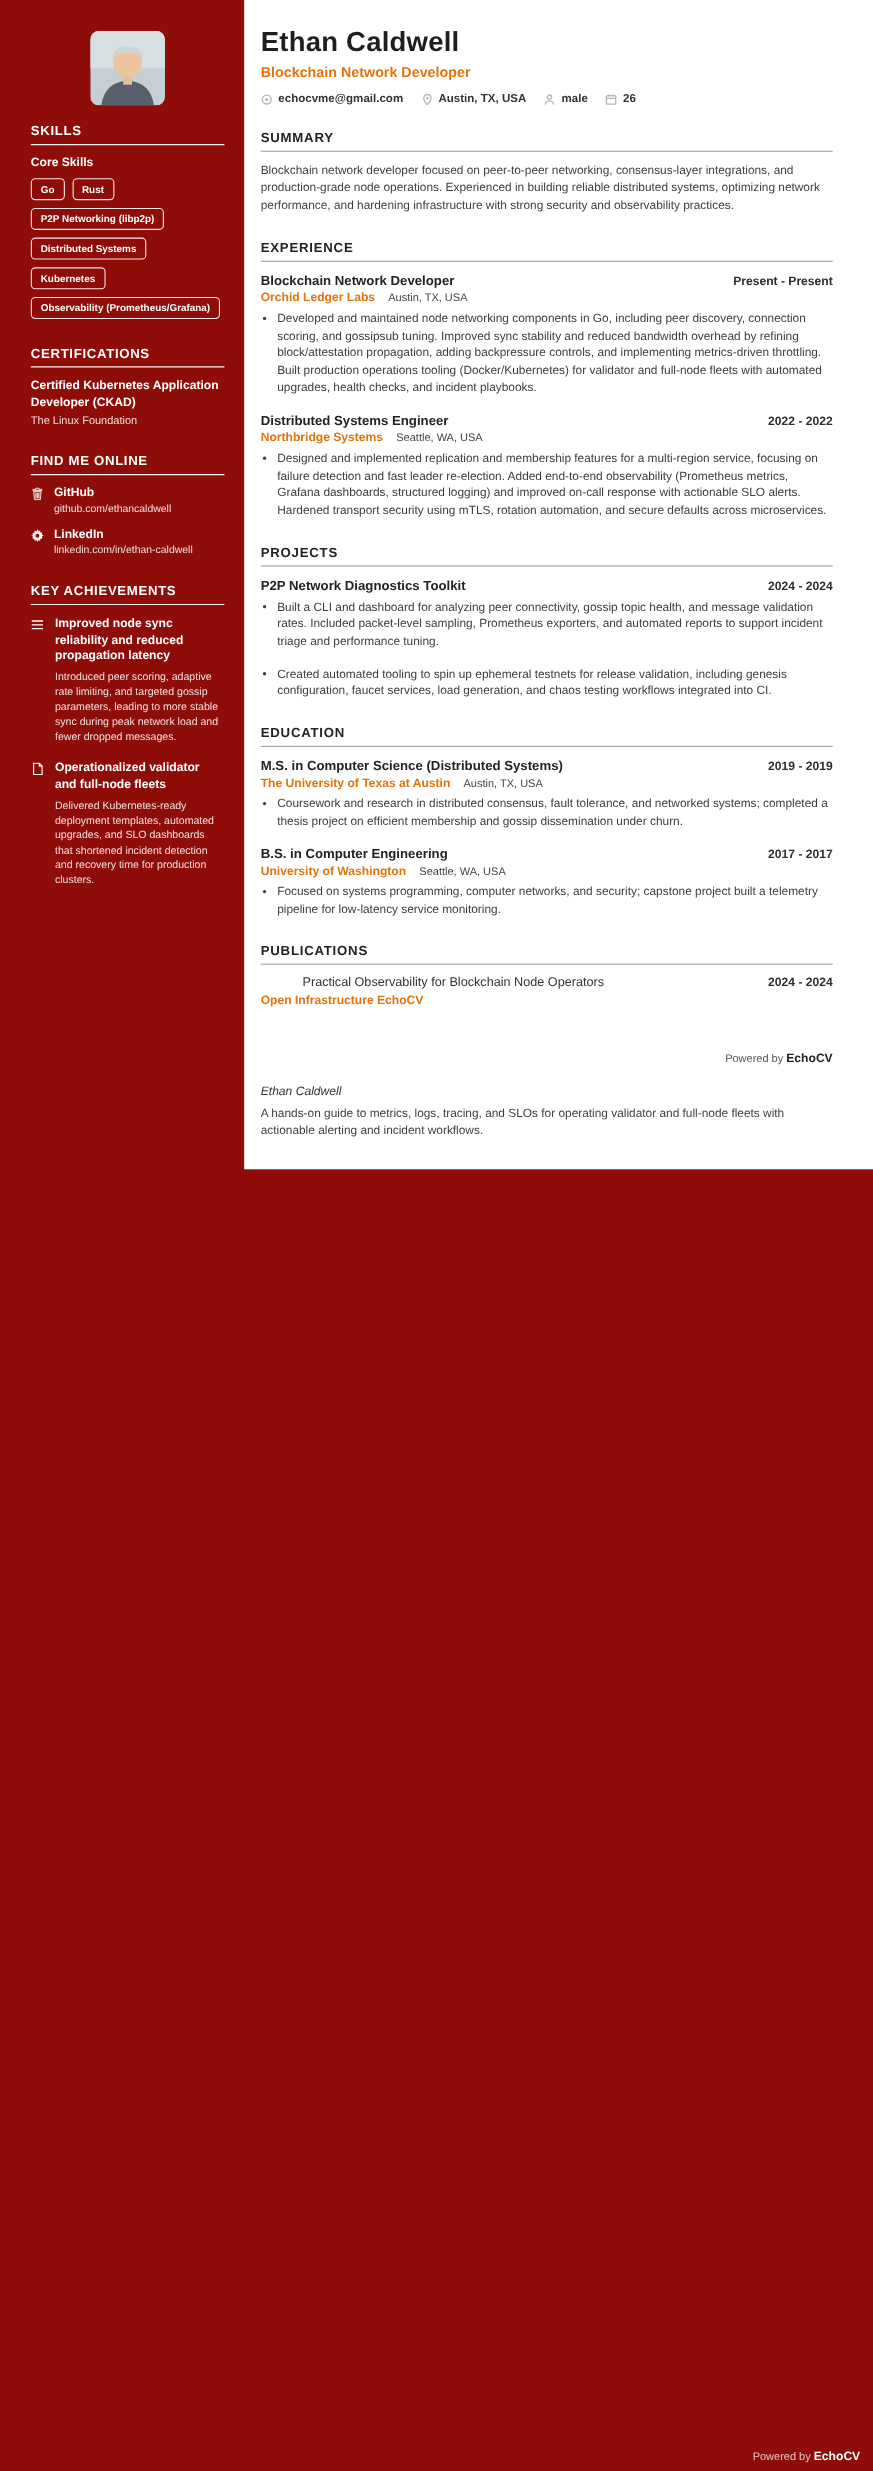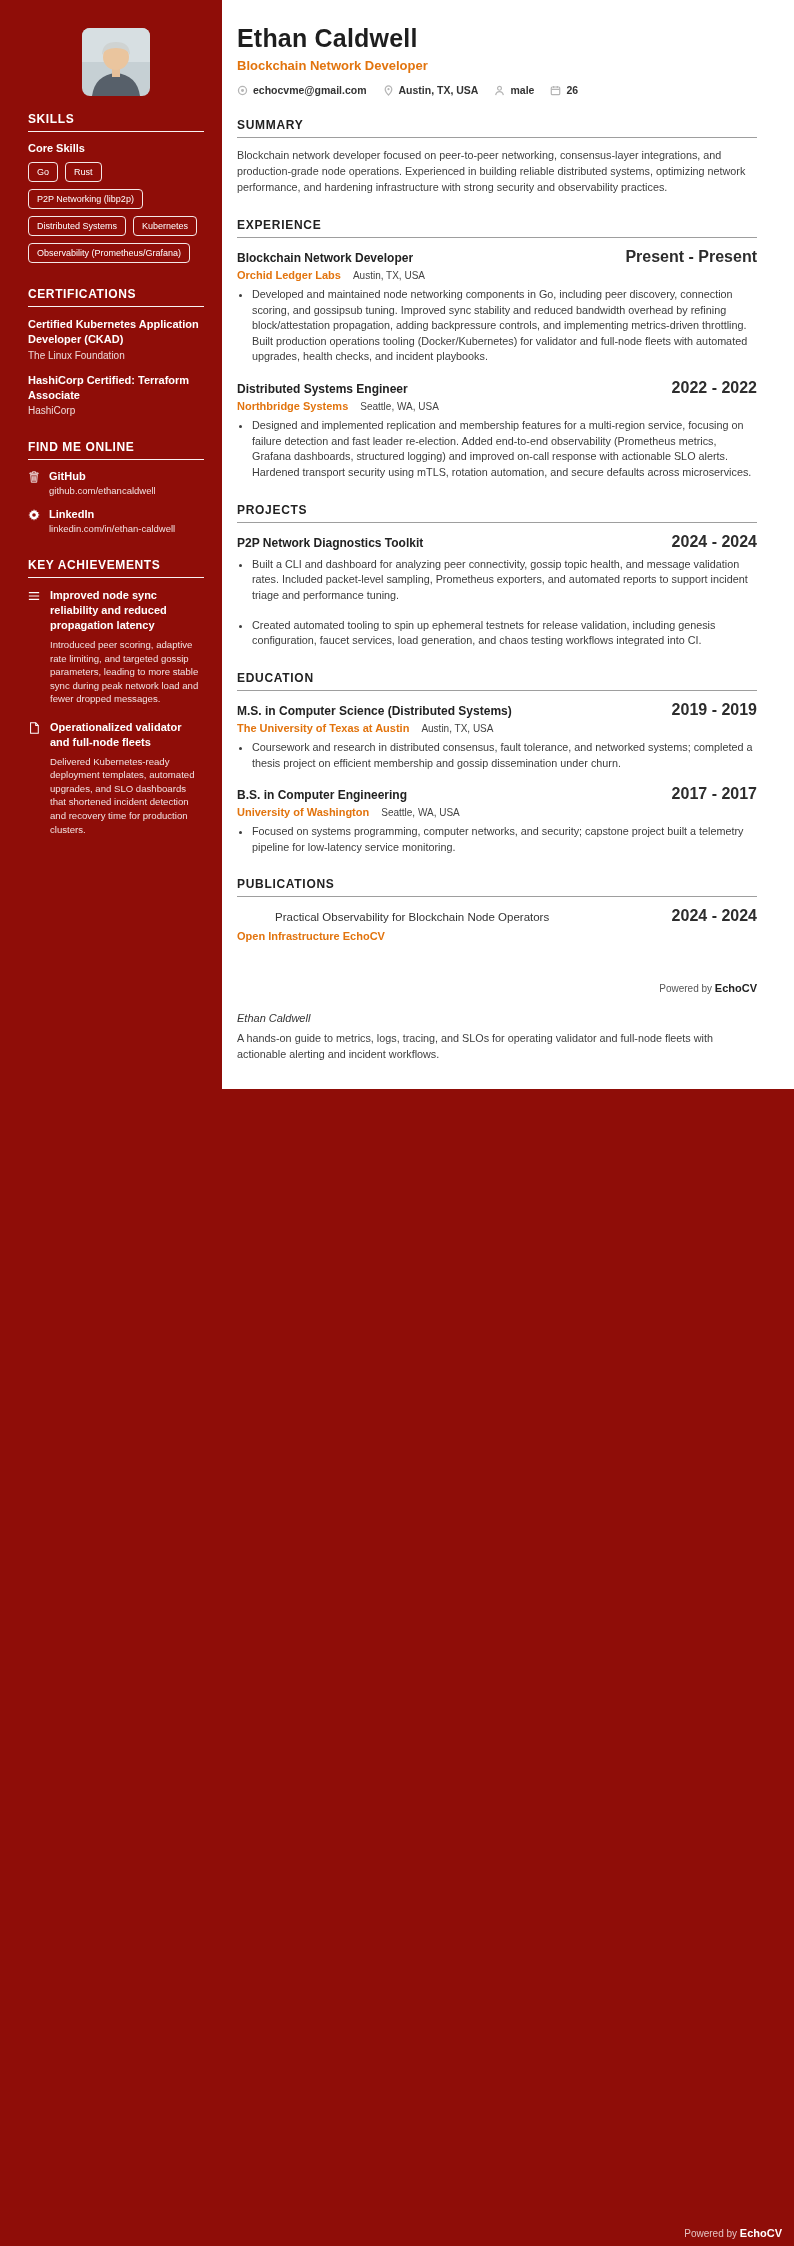--- a/index.html
+++ b/index.html
@@ -38,21 +38,21 @@
     padding-bottom: 5px;
     margin-bottom: 10px;
   }
   .sb-group-title { font-size: 11px; font-weight: 700; margin-bottom: 8px; }
   .chips { display: flex; flex-wrap: wrap; gap: 7px; }
   .chip {
     border: 1px solid rgba(255,255,255,0.9);
     border-radius: 4px;
     padding: 4px 8px;
     font-size: 9px;
-    font-weight: 400;
+    font-weight: 700;
     color: #fff;
     white-space: nowrap;
   }
   .cert { margin-bottom: 12px; }
   .cert-name { font-size: 11px; font-weight: 700; line-height: 1.35; }
   .cert-issuer { font-size: 10px; color: rgba(255,255,255,0.85); margin-top: 3px; }
   .online-link { display: flex; align-items: flex-start; gap: 8px; margin-bottom: 12px; }
   .online-icon { width: 13px; flex: 0 0 13px; padding-top: 1px; }
   .online-icon svg { width: 12px; height: 12px; display: block; }
   .online-label { font-size: 11px; font-weight: 700; }
@@ -86,21 +86,21 @@
     padding-bottom: 5px;
     margin-bottom: 10px;
   }
   .body-text { font-size: 10.8px; color: #3e3e3e; line-height: 1.48; }
 
   .entry { margin-bottom: 14px; }
   .entry:last-child { margin-bottom: 4px; }
   .entry-head { display: flex; justify-content: space-between; align-items: baseline; gap: 12px; }
   .entry-title { font-size: 12px; font-weight: 700; color: #222; }
   .entry-title.plain { font-weight: 400; color: #333; font-size: 11.5px; padding-left: 38px; }
-  .entry-dates { font-size: 16px; font-weight: 700; color: #2d2d2d; white-space: nowrap; }
+  .entry-dates { font-size: 11px; font-weight: 700; color: #2d2d2d; white-space: nowrap; }
   .entry-sub { display: flex; align-items: baseline; gap: 12px; margin-top: 3px; }
   .company { font-size: 11px; font-weight: 700; color: #E2740E; }
   .location { font-size: 10px; color: #444; white-space: nowrap; }
   .entry ul { margin-top: 6px; padding-left: 15px; }
   .entry li { font-size: 10.8px; color: #3c3c3c; line-height: 1.45; }
   .pub-link { font-size: 11px; font-weight: 700; color: #E2740E; margin-top: 5px; }
 
   .powered-row { text-align: right; margin-top: 40px; font-size: 10px; color: #555; }
   .powered-row b { color: #222; font-size: 11px; font-weight: 700; }
 
@@ -148,24 +148,20 @@
         <span class="chip">Observability (Prometheus/Grafana)</span>
       </div>
     </div>
 
     <div class="sb-section">
       <div class="sb-heading">CERTIFICATIONS</div>
       <div class="cert">
         <div class="cert-name">Certified Kubernetes Application Developer (CKAD)</div>
         <div class="cert-issuer">The Linux Foundation</div>
       </div>
-      <div class="cert">
-        <div class="cert-name">HashiCorp Certified: Terraform Associate</div>
-        <div class="cert-issuer">HashiCorp</div>
-      </div>
     </div>
 
     <div class="sb-section">
       <div class="sb-heading">FIND ME ONLINE</div>
 
       <div class="online-link">
         <span class="online-icon">
           <svg viewBox="0 0 16 16">
               <path d="M6 1h4v1.5h3.5V4h-11V2.5H6V1zM3.5 5h9L11.6 15H4.4L3.5 5zM6.3 7v6M8 7v6M9.7 7v6" stroke="#fff" stroke-width="1" fill="rgba(255,255,255,0.25)"></path>
             </svg>

